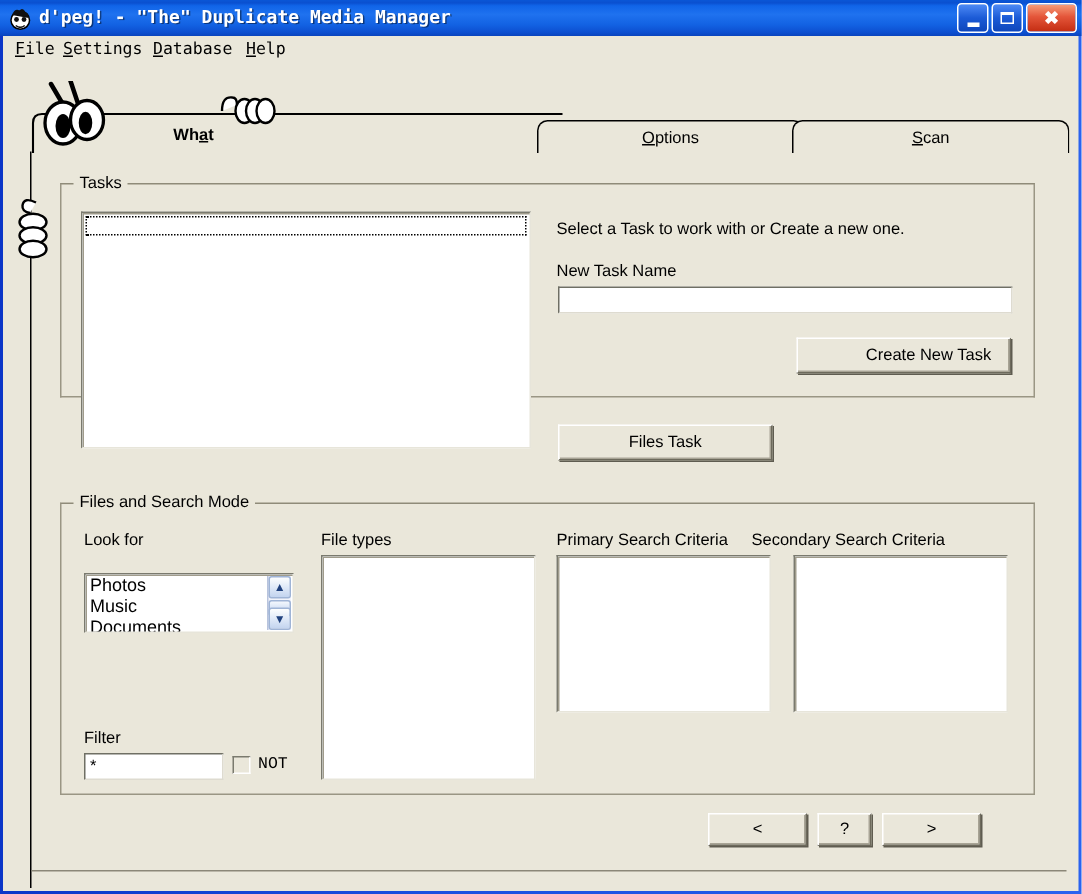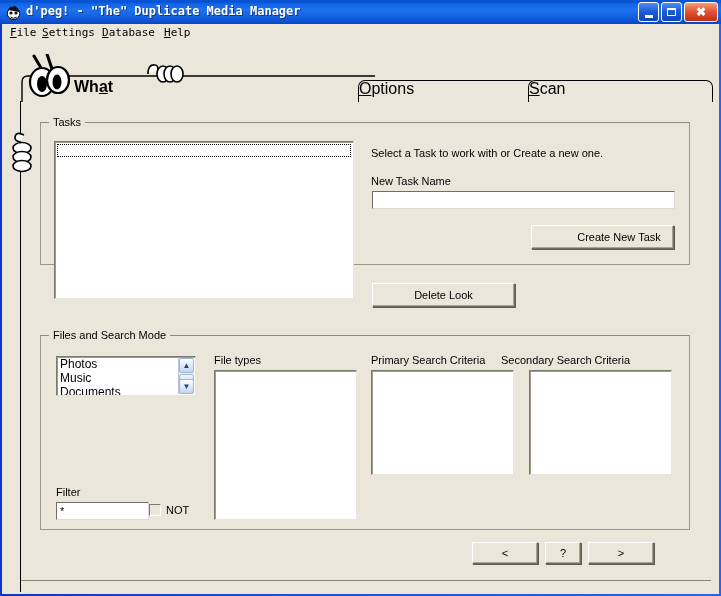--- a/index.html
+++ b/index.html
@@ -130,21 +130,22 @@
     width: 717px;
     height: 60px;
   }
   .tab {
     position: absolute;
     box-sizing: border-box;
     background: #eae7da;
     border: 1px solid #000000;
     border-bottom: none;
     border-radius: 7px 7px 0 0;
-    font-size: 16px;
+    text-align: center;
+    font-size: 11px;
     color: #000;
     cursor: default;
     overflow: hidden;
   }
   .tab span.lbl {
     position: absolute;
     left: 0; right: 0;
     bottom: 4px;
     white-space: nowrap;
   }
@@ -408,43 +409,43 @@
 
       <div class="label" style="left:330px; top:52px;">New Task Name</div>
 
       <input class="textbox" style="left: 331px; top: 68px; width: 303px; height: 18px;" type="text" placeholder="">
 
       <div class="button" style="left:490px; top:102px; width:143px; height:24px;padding-left:33px;">
         <span>Create New Task</span>
       </div>
 
       <div class="button" style="left:331px; top:158px; width:143px; height:24px; top:160px;">
-        <span>Delete Look</span>
+        <span>Files Task</span>
       </div>
     </div>
 
     <div class="groupbox" style="left:38px; top:293px; width:650px; height:195px;">
       <span class="gb-title">Files and Search Mode</span>
 
       <div class="label" style="left:15px; top:18px;">Look for</div>
-      <div class="listbox" style="left:15px; top:20px; width:140px; height:40px;">
+      <div class="listbox" style="left:15px; top:46px; width:140px; height:40px;">
         <div class="lb-item">Photos</div>
         <div class="lb-item">Music</div>
         <div class="lb-item">Documents</div>
 
         <div class="lb-scroll">
           <div class="lb-arrow up">▲</div>
           <div class="lb-thumb"></div>
           <div class="lb-arrow down">▼</div>
         </div>
       </div>
 
       <div class="label" style="left:15px; top:150px;">Filter</div>
       <input class="textbox" style="left: 15px; top: 166px; width: 93px; height: 18px;" type="text" value="*">
-      <div class="checkbox-wrap" style="left:108px; top:168px;">
+      <div class="checkbox-wrap" style="left:114px; top:168px;font-family:Liberation Mono, monospace;">
         <span class="checkbox-box"></span>
         <span class="checkbox-lbl">NOT</span>
       </div>
 
       <div class="label" style="left:173px; top:18px;">File types</div>
       <div class="listbox" style="left:173px; top:34px; width:143px; height:150px;"></div>
 
       <div class="label" style="left:330px; top:18px;">Primary Search Criteria</div>
       <div class="listbox" style="left:330px; top:34px; width:143px; height:105px;"></div>
 

